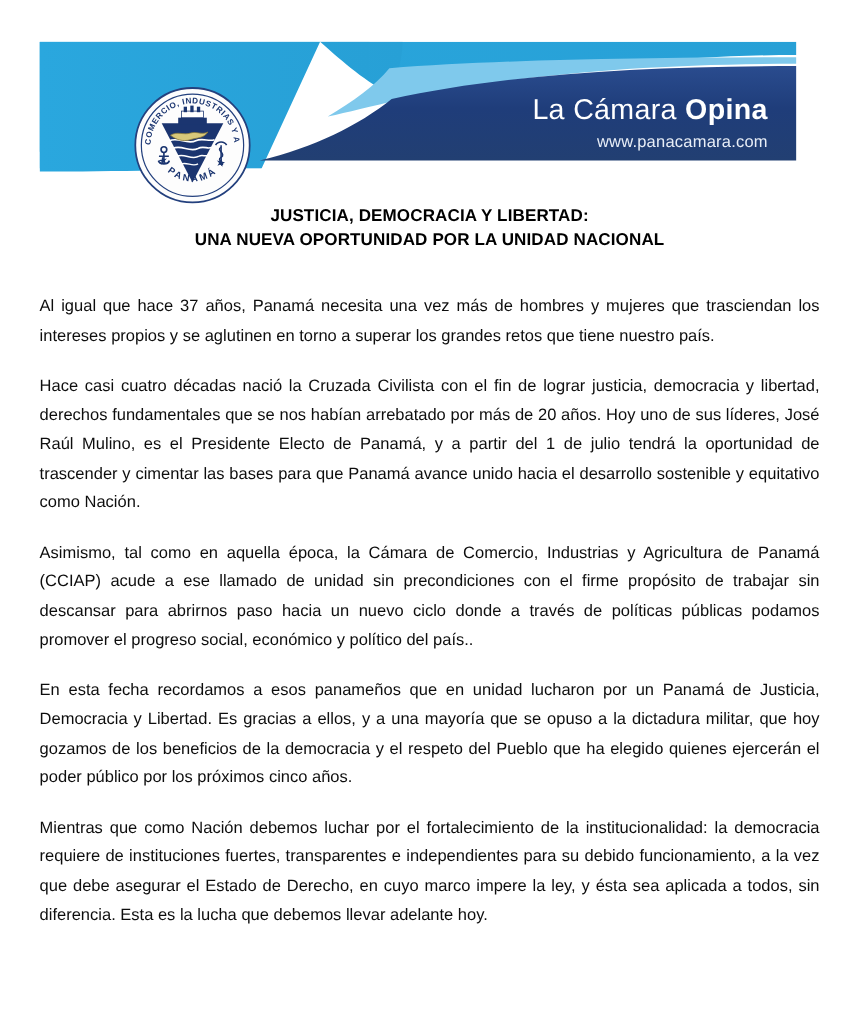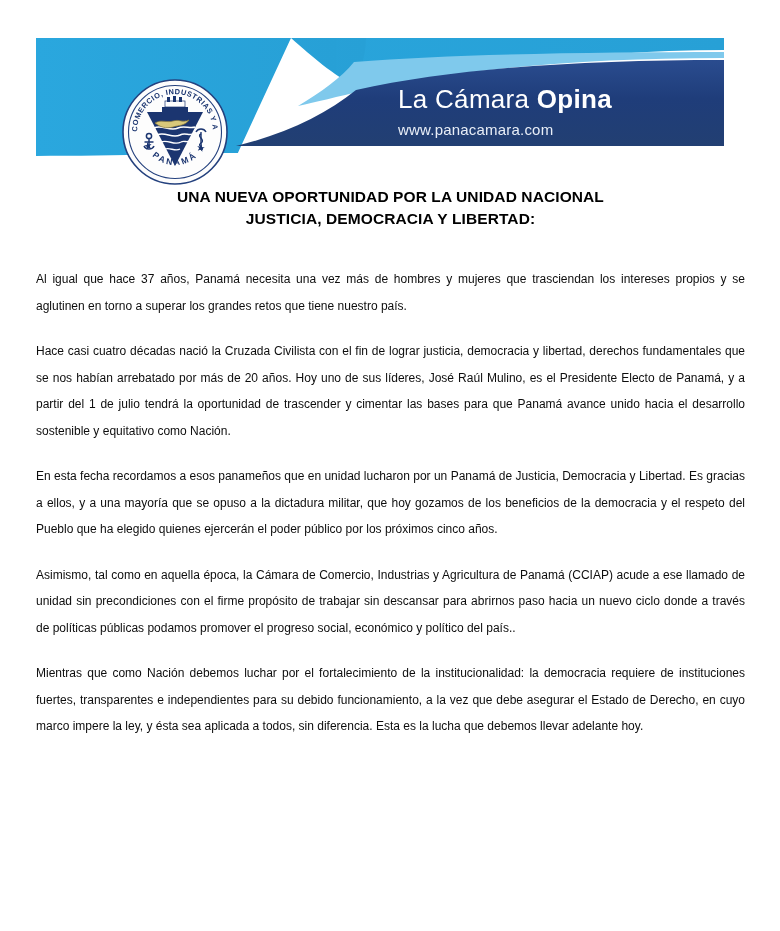--- a/index.html
+++ b/index.html
@@ -27,21 +27,21 @@
   .banner svg {
     display: block;
     width: 100%;
     height: 100%;
   }
 
   .banner-text {
     position: absolute;
     right: 26px;
     top: 48px;
-    text-align: left;
+    text-align: right;
     width: 300px;
     pointer-events: none;
   }
   .banner-title {
     color: #ffffff;
     font-size: 26px;
     letter-spacing: 0.3px;
     line-height: 1.05;
     white-space: nowrap;
   }
@@ -81,21 +81,21 @@
 
   
   .body-copy {
     position: absolute;
     left: 36px;
     top: 266px;
     width: 709px;
   }
   .body-copy p {
     margin: 0 0 19px 0;
-    font-size: 12px;
+    font-size: 15px;
     line-height: 26.5px;
     text-align: justify;
     text-justify: inter-word;
     color: #0d0d0d;
   }
   .body-copy p:last-child { margin-bottom: 0; }
 </style>
 </head>
 <body>
 
@@ -181,23 +181,23 @@
       <g stroke="#1B3570" stroke-width="1.4" fill="none">
         <line x1="80" y1="54" x2="80" y2="72"></line>
         <path d="M80,56 C75,58 85,62 80,65 C75,68 85,70 80,72"></path>
         <path d="M75,54 C77,50 83,50 85,54"></path>
       </g>
     </svg>
   </div>
 </div>
 
 <div class="doc-title">
+  <span class="line">JUSTICIA, DEMOCRACIA Y LIBERTAD:</span>
   <span class="line">UNA NUEVA OPORTUNIDAD POR LA UNIDAD NACIONAL</span>
-  <span class="line">JUSTICIA, DEMOCRACIA Y LIBERTAD:</span>
 </div>
 
 <div class="body-copy">
   <p>Al igual que hace 37 años, Panamá necesita una vez más de hombres y mujeres que trasciendan los intereses propios y se aglutinen en torno a superar los grandes retos que tiene nuestro país.</p>
   <p>Hace casi cuatro décadas nació la Cruzada Civilista con el fin de lograr justicia, democracia y libertad, derechos fundamentales que se nos habían arrebatado por más de 20 años. Hoy uno de sus líderes, José Raúl Mulino, es el Presidente Electo de Panamá, y a partir del 1 de julio tendrá la oportunidad de trascender y cimentar las bases para que Panamá avance unido hacia el desarrollo sostenible y equitativo como Nación.</p>
+  <p>Asimismo, tal como en aquella época, la Cámara de Comercio, Industrias y Agricultura de Panamá (CCIAP) acude a ese llamado de unidad sin precondiciones con el firme propósito de trabajar sin descansar para abrirnos paso hacia un nuevo ciclo donde a través de políticas públicas podamos promover el progreso social, económico y político del país..</p>
   <p>En esta fecha recordamos a esos panameños que en unidad lucharon por un Panamá de Justicia, Democracia y Libertad. Es gracias a ellos, y a una mayoría que se opuso a la dictadura militar, que hoy gozamos de los beneficios de la democracia y el respeto del Pueblo que ha elegido quienes ejercerán el poder público por los próximos cinco años.</p>
-  <p>Asimismo, tal como en aquella época, la Cámara de Comercio, Industrias y Agricultura de Panamá (CCIAP) acude a ese llamado de unidad sin precondiciones con el firme propósito de trabajar sin descansar para abrirnos paso hacia un nuevo ciclo donde a través de políticas públicas podamos promover el progreso social, económico y político del país..</p>
   <p>Mientras que como Nación debemos luchar por el fortalecimiento de la institucionalidad: la democracia requiere de instituciones fuertes, transparentes e independientes para su debido funcionamiento, a la vez que debe asegurar el Estado de Derecho, en cuyo marco impere la ley, y ésta sea aplicada a todos, sin diferencia. Esta es la lucha que debemos llevar adelante hoy.</p>
 </div>
 
 </body></html>

